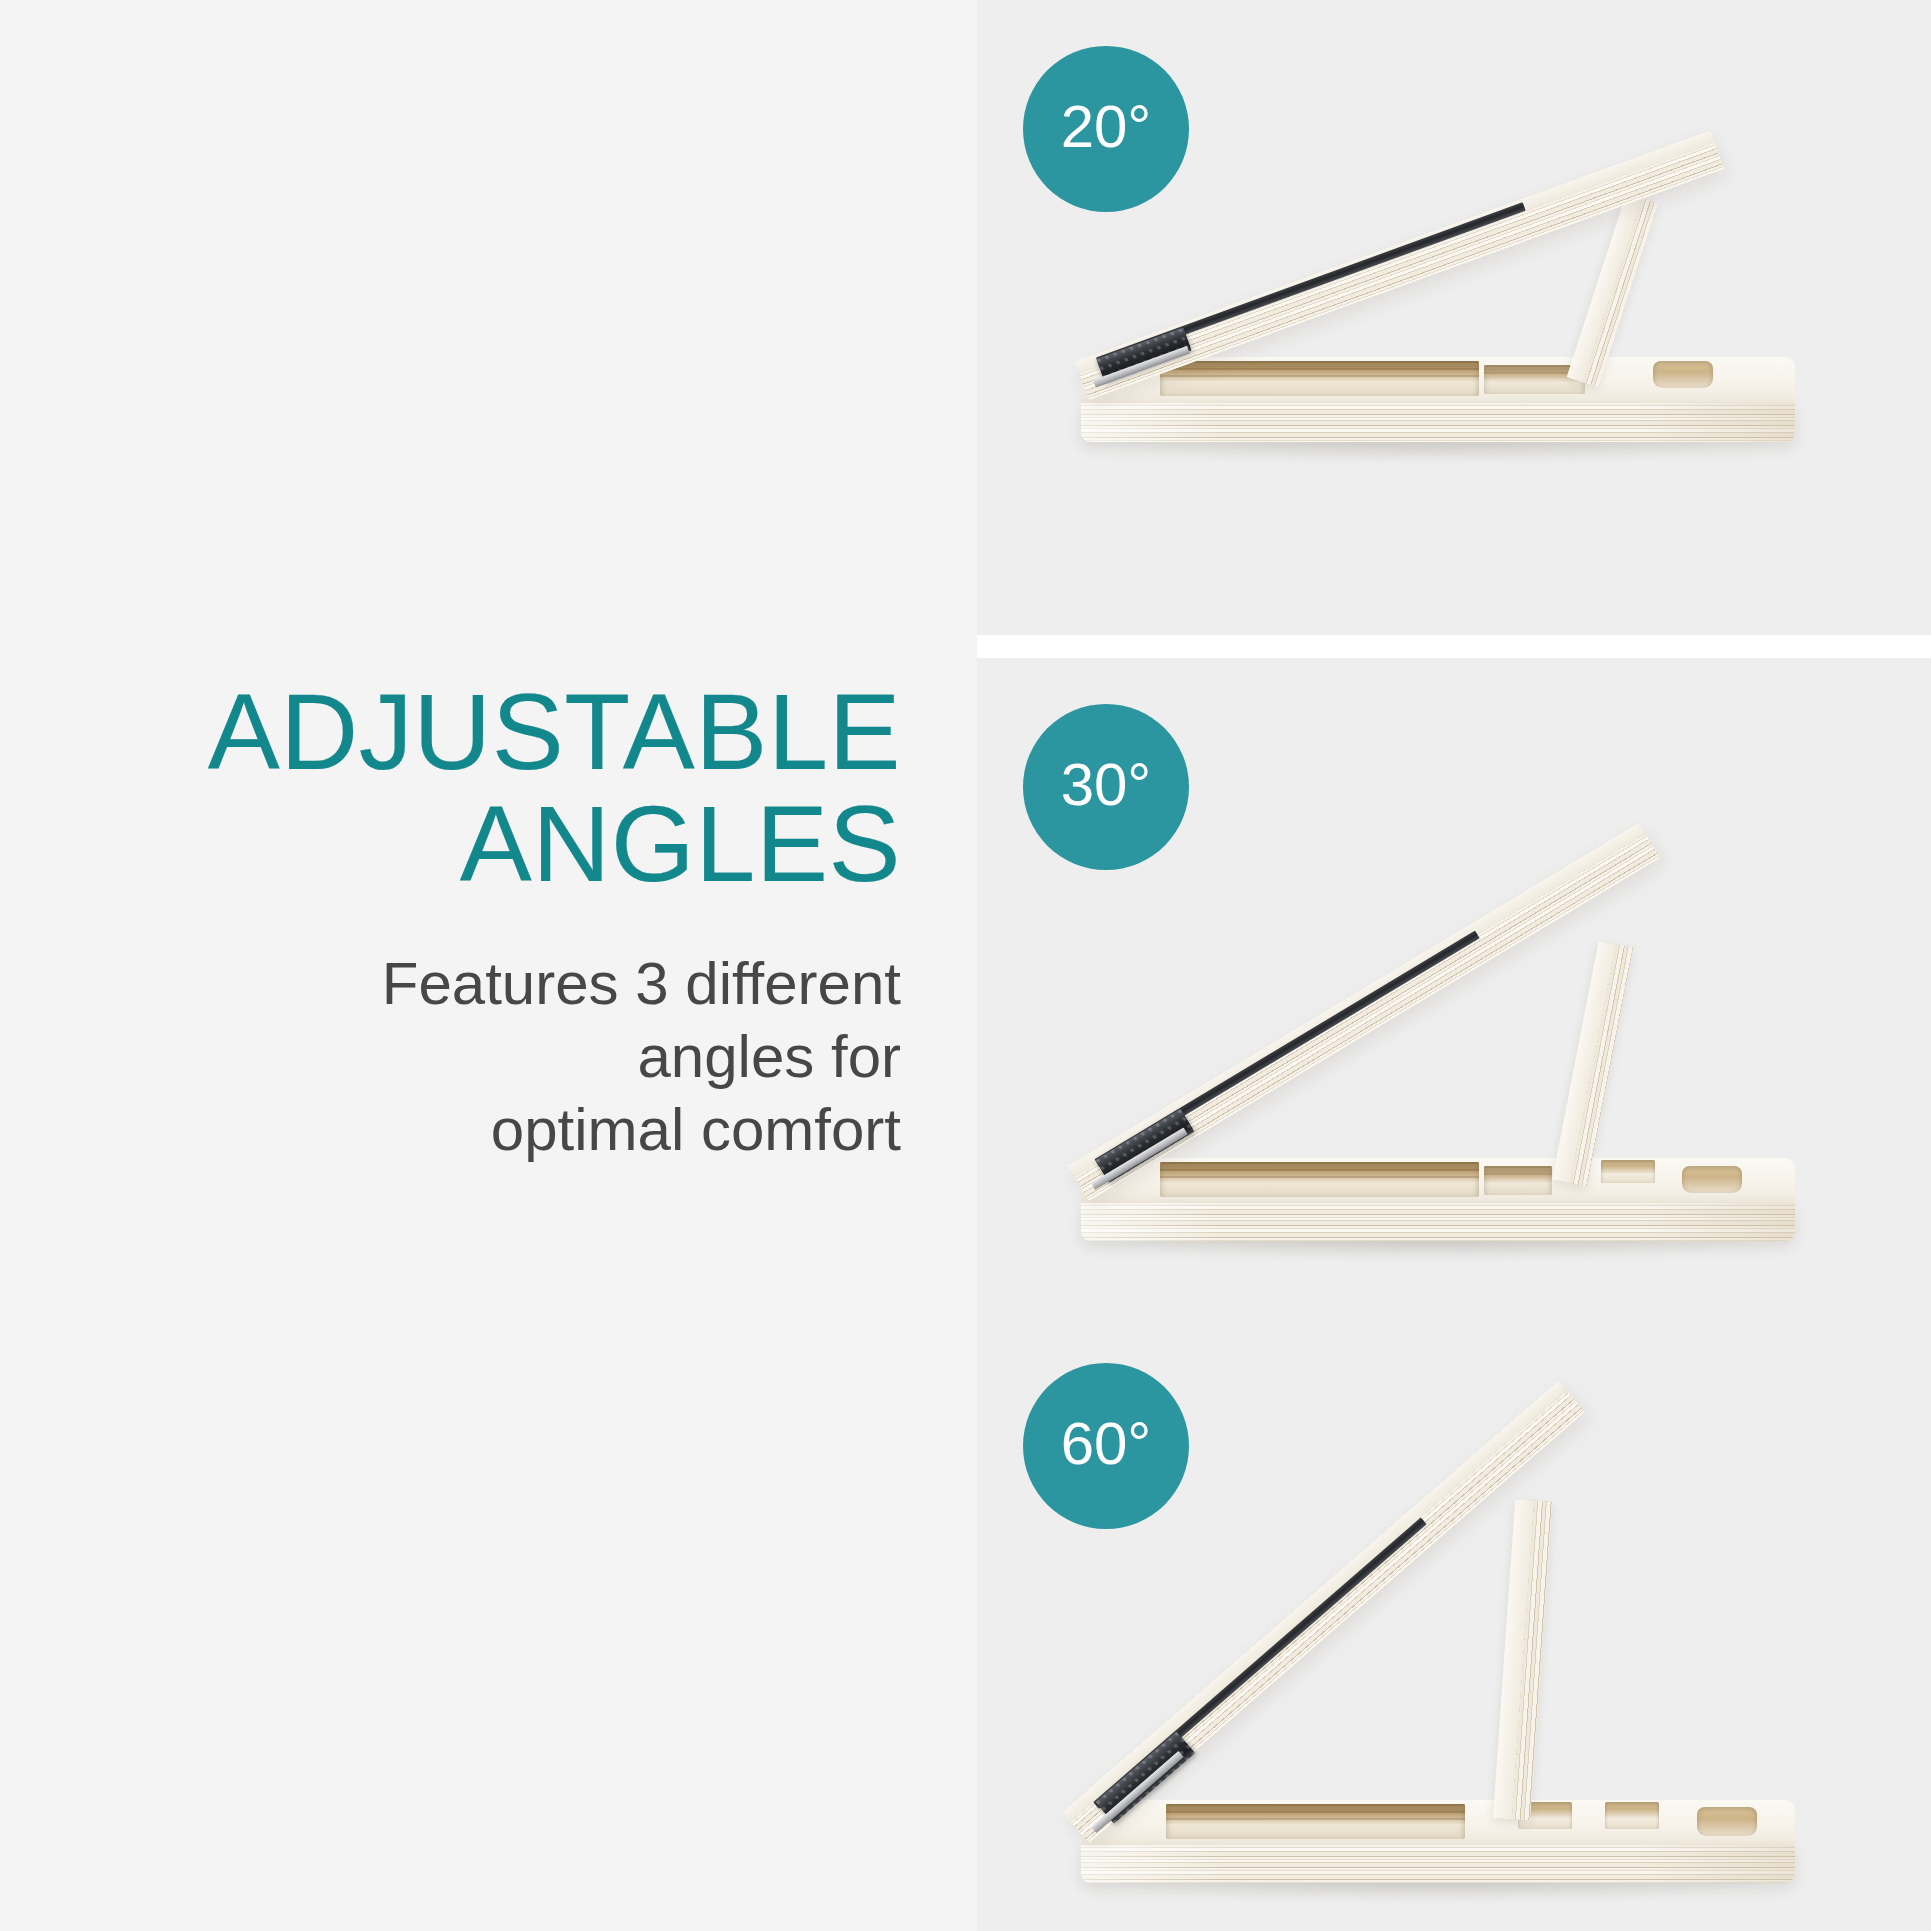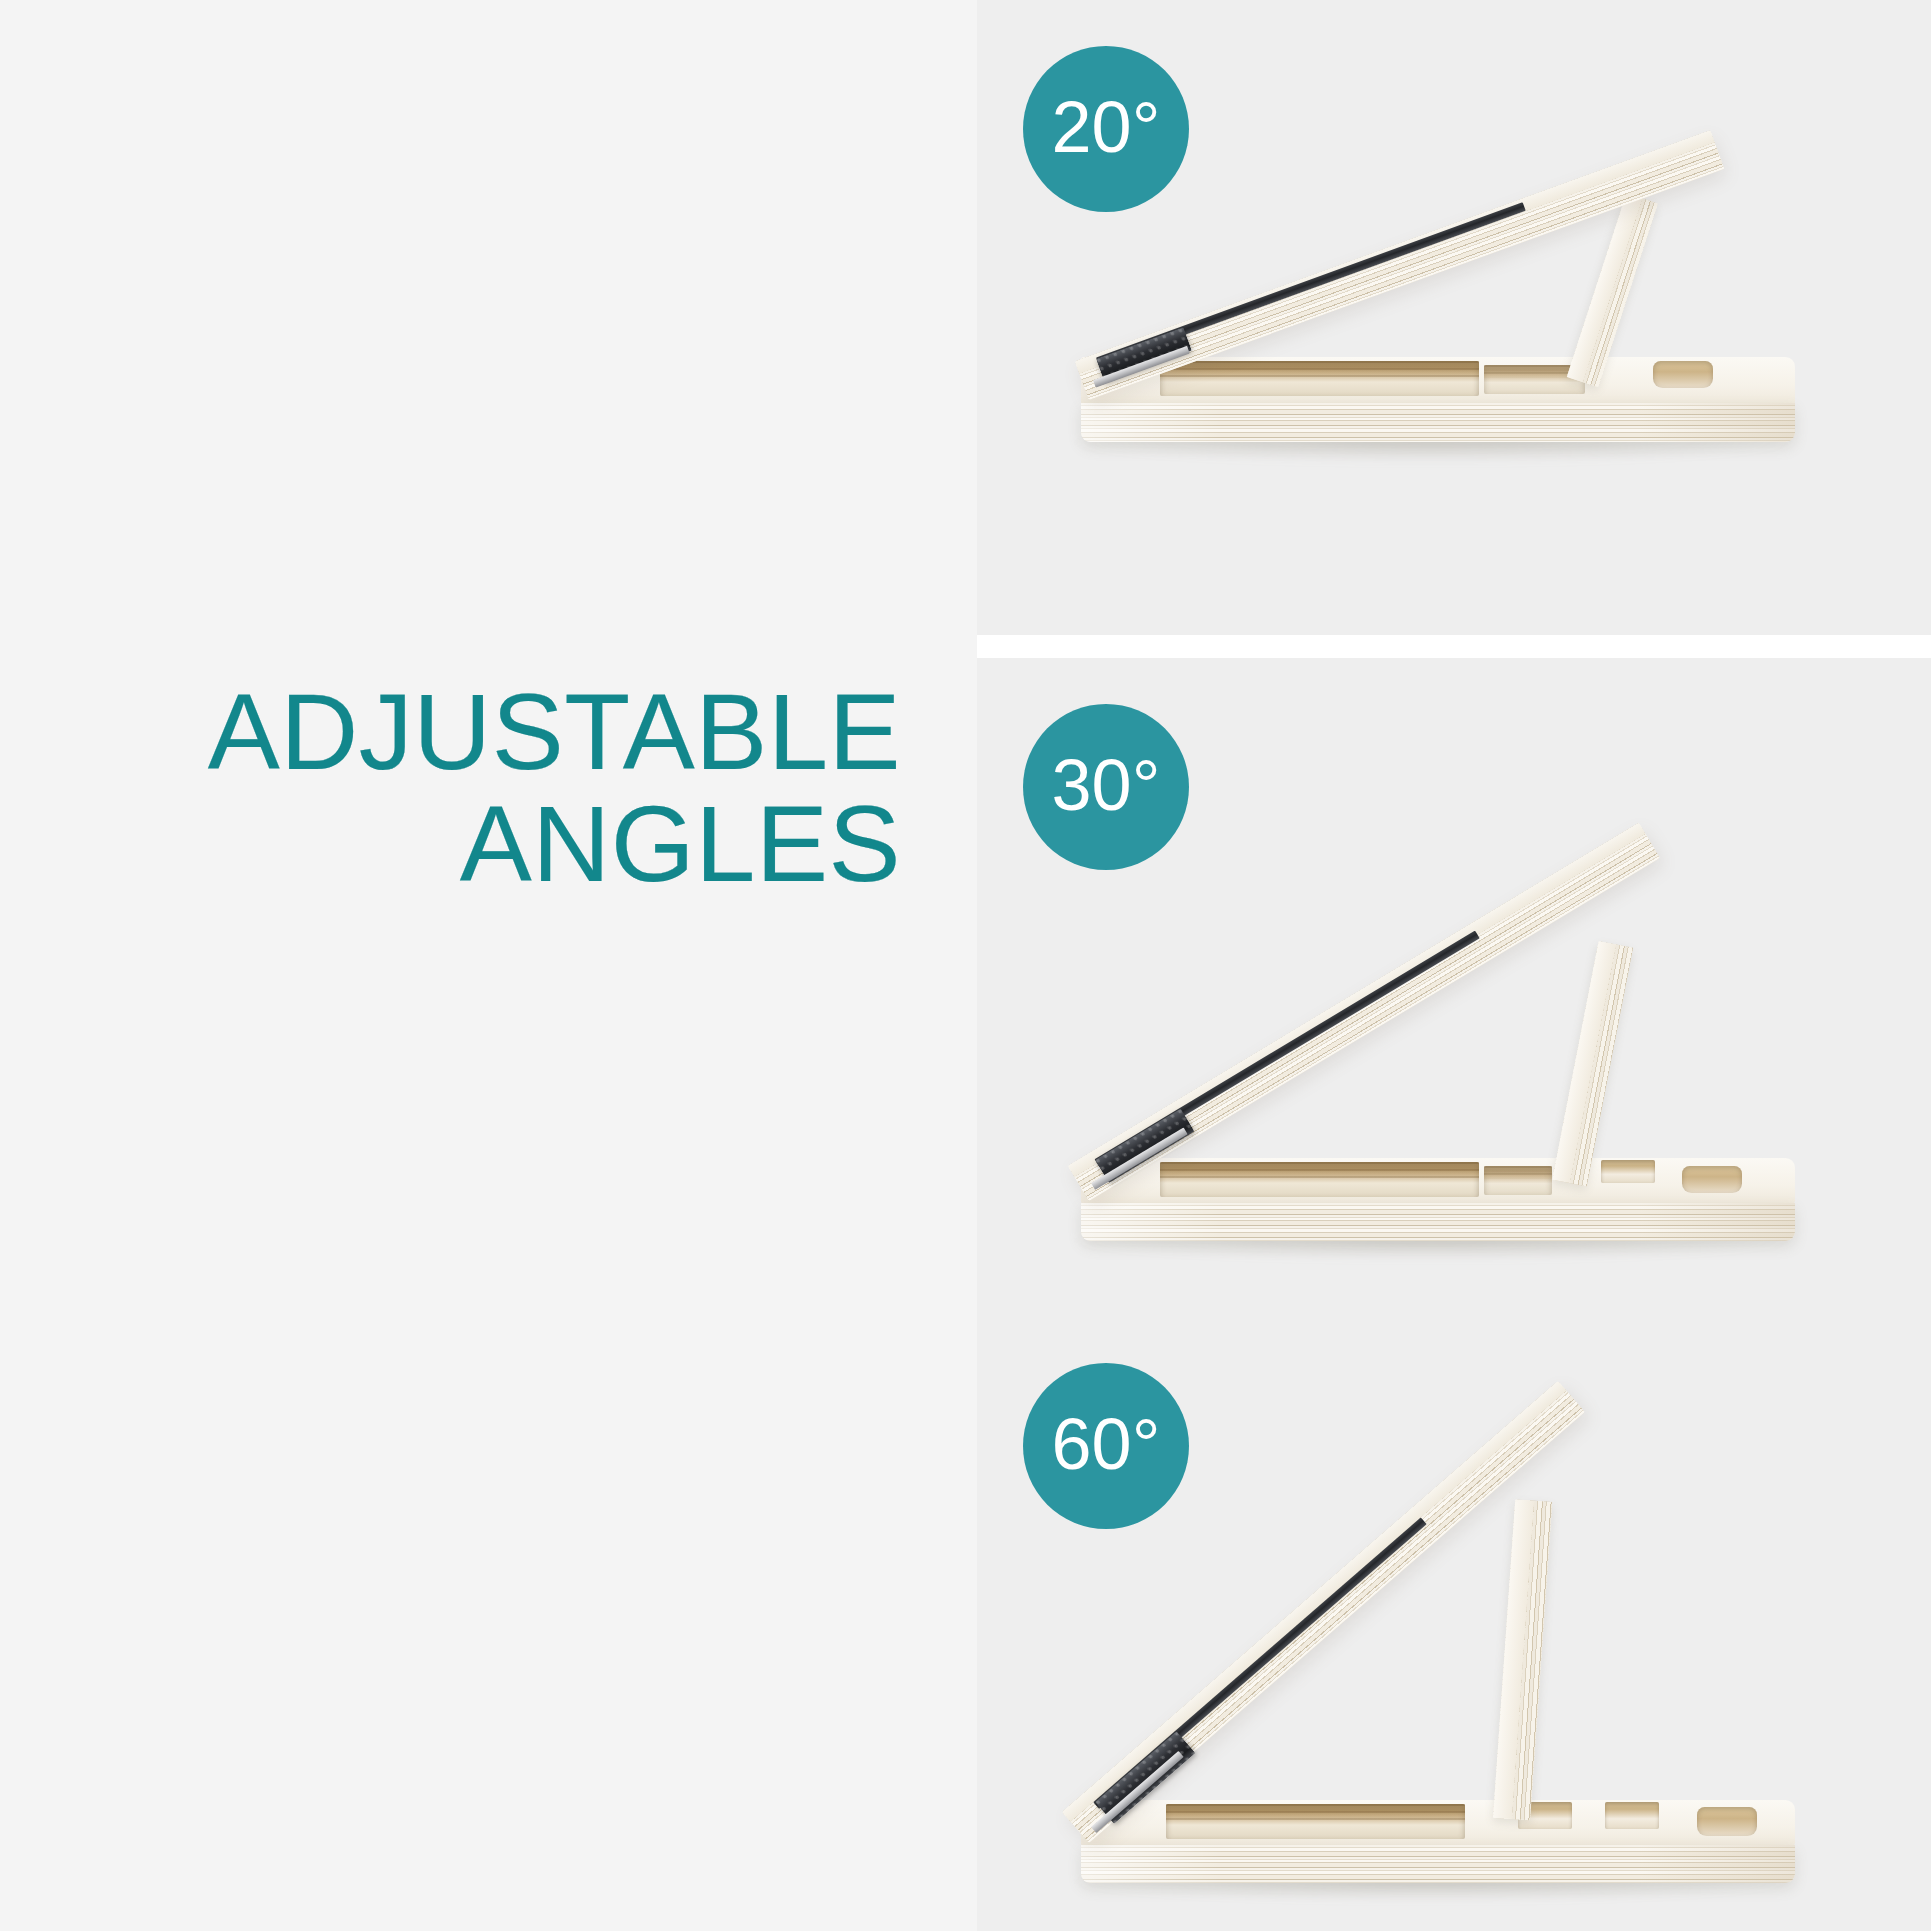--- a/index.html
+++ b/index.html
@@ -94,21 +94,21 @@
     background: #2b95a0;
     display: flex;
     align-items: center;
     justify-content: center;
     z-index: 40;
   }
   .badge-label {
     color: #ffffff;
     font-family: "Liberation Sans", sans-serif;
     font-weight: 400;
-    font-size: 72px;
+    font-size: 60px;
     line-height: 1;
     letter-spacing: 0px;
     padding-bottom: 3.9px;
   }
 
   
   .stand {
     position: absolute;
     z-index: 10;
   }
@@ -274,20 +274,23 @@
 </style>
 </head>
 <body>
 
 <div id="infographic">
 
   <div class="left-column">
     <div class="text-block">
       <h1 class="headline">ADJUSTABLE
 ANGLES</h1>
+      <p class="subhead">Features 3 different
+angles for
+optimal comfort</p>
     </div>
   </div>
 
   <div class="panel-column">
 
     <div class="panel p1">
 
       <div class="badge">
         <span class="badge-label">20°</span>
       </div>

